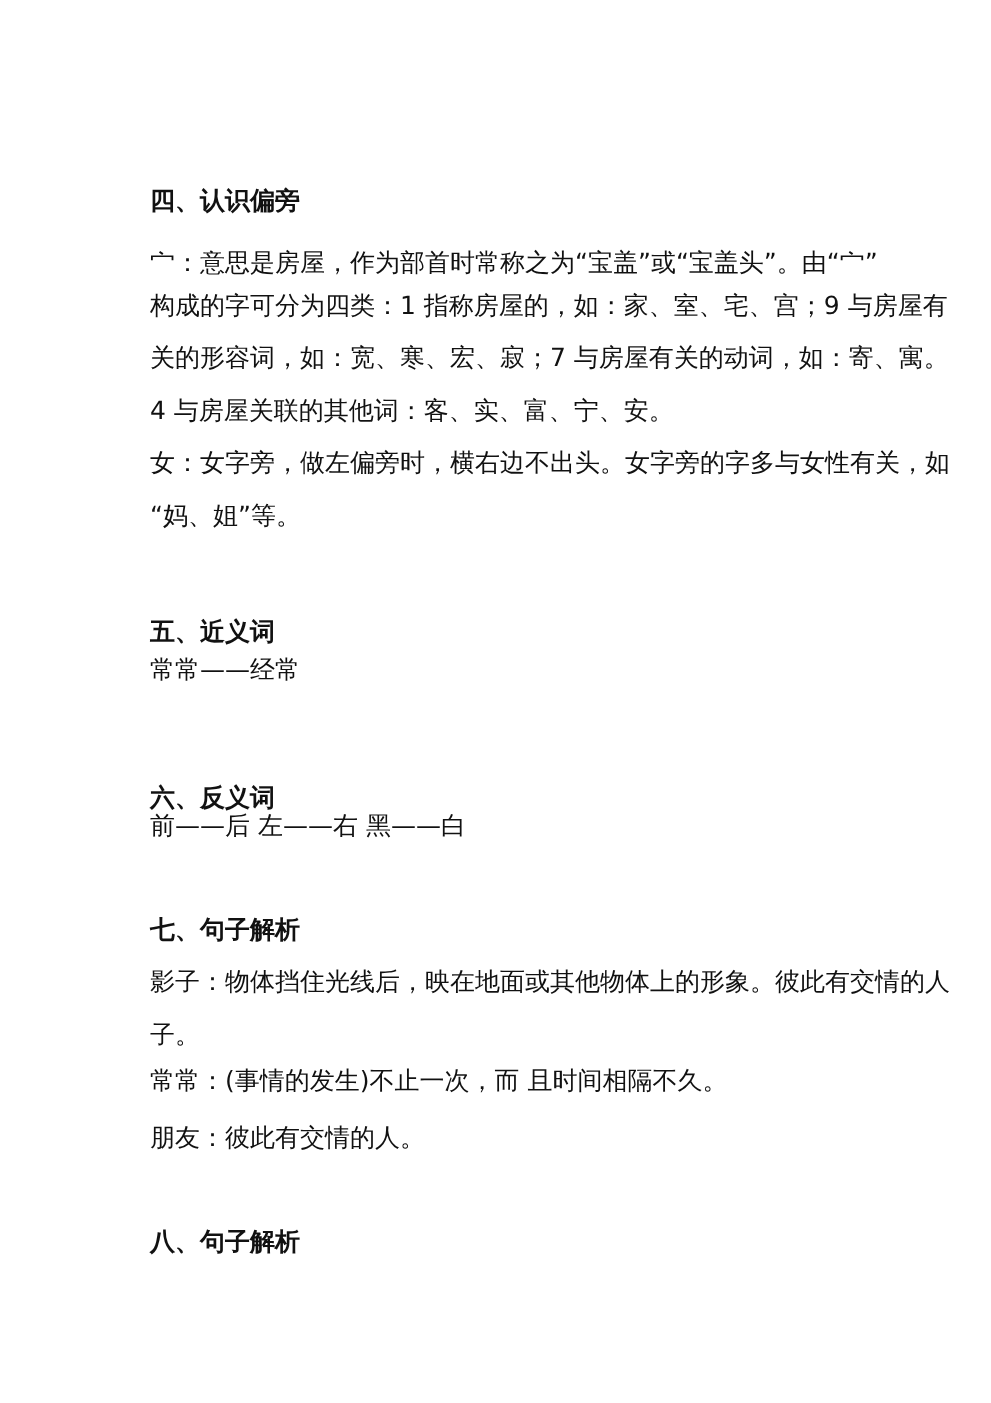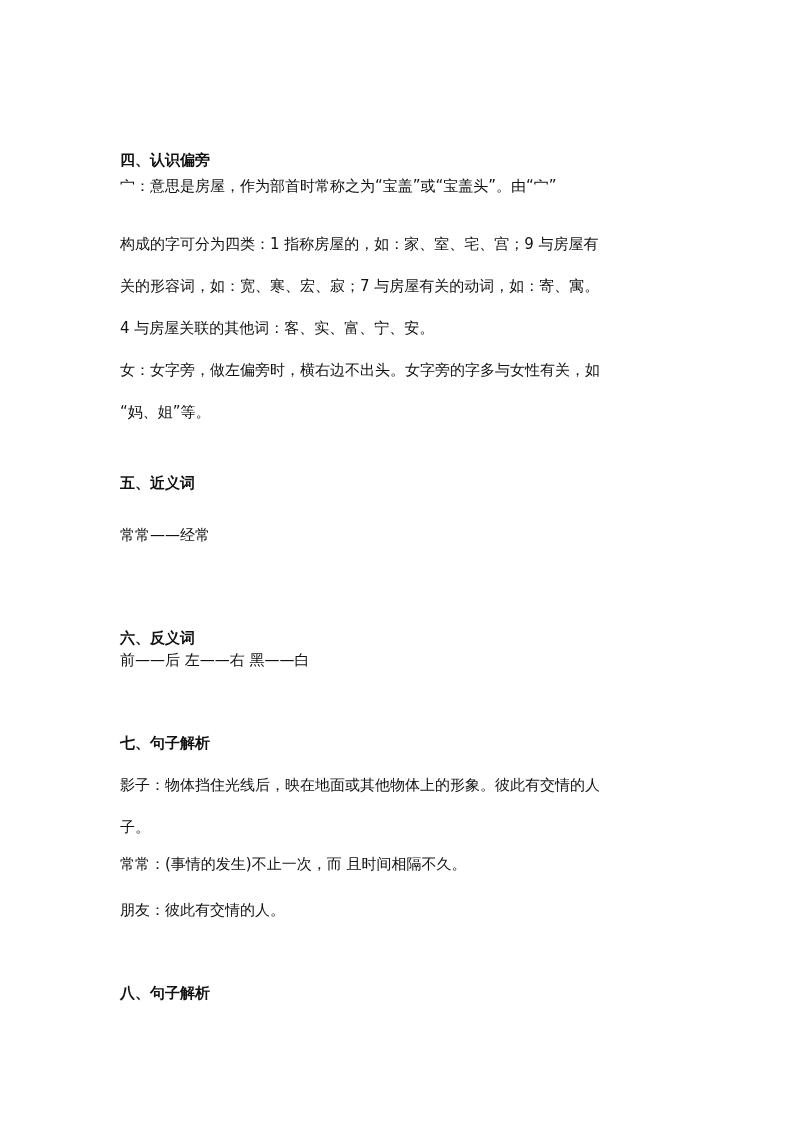--- a/index.html
+++ b/index.html
@@ -1,33 +1,33 @@
 <!DOCTYPE html>
 <html><head>
 <meta charset="utf-8">
 <style>
   html, body { margin: 0; padding: 0; background: #ffffff; }
   body { width: 793px; height: 1122px; position: relative; overflow: hidden;
          font-family: "DejaVu Sans", "Liberation Sans", sans-serif; color: #111; }
-  .line { position: absolute; left: 120px; font-size: 15px; white-space: nowrap; line-height: 20px; }
+  .line { position: absolute; left: 120px; font-size: 20px; white-space: nowrap; line-height: 20px; }
   .heading { font-weight: bold; }
 </style>
 </head>
 <body>
 
 <div>
   <div class="line heading" style="top:150px">四、认识偏旁</div>
-  <div class="line" style="top:176px">宀：意思是房屋，作为部首时常称之为“宝盖”或“宝盖头”。由“宀”</div>
+  <div class="line" style="top:200px">宀：意思是房屋，作为部首时常称之为“宝盖”或“宝盖头”。由“宀”</div>
   <div class="line" style="top:234px">构成的字可分为四类：1 指称房屋的，如：家、室、宅、宫；9 与房屋有</div>
   <div class="line" style="top:276px">关的形容词，如：宽、寒、宏、寂；7 与房屋有关的动词，如：寄、寓。</div>
   <div class="line" style="top:318px">4 与房屋关联的其他词：客、实、富、宁、安。</div>
   <div class="line" style="top:360px">女：女字旁，做左偏旁时，横右边不出头。女字旁的字多与女性有关，如</div>
   <div class="line" style="top:402px"> “妈、姐”等。</div>
 
-  <div class="line heading" style="top:473px">五、近义词</div>
+  <div class="line heading" style="top:495px">五、近义词</div>
   <div class="line" style="top:525px">常常——经常</div>
 
   <div class="line heading" style="top:628px">六、反义词</div>
   <div class="line" style="top:650px">前——后  左——右 黑——白</div>
 
   <div class="line heading" style="top:733px">七、句子解析</div>
   <div class="line" style="top:775px">影子：物体挡住光线后，映在地面或其他物体上的形象。彼此有交情的人</div>
   <div class="line" style="top:817px">子。</div>
   <div class="line" style="top:854px">常常：(事情的发生)不止一次，而 且时间相隔不久。</div>
   <div class="line" style="top:900px">朋友：彼此有交情的人。</div>

